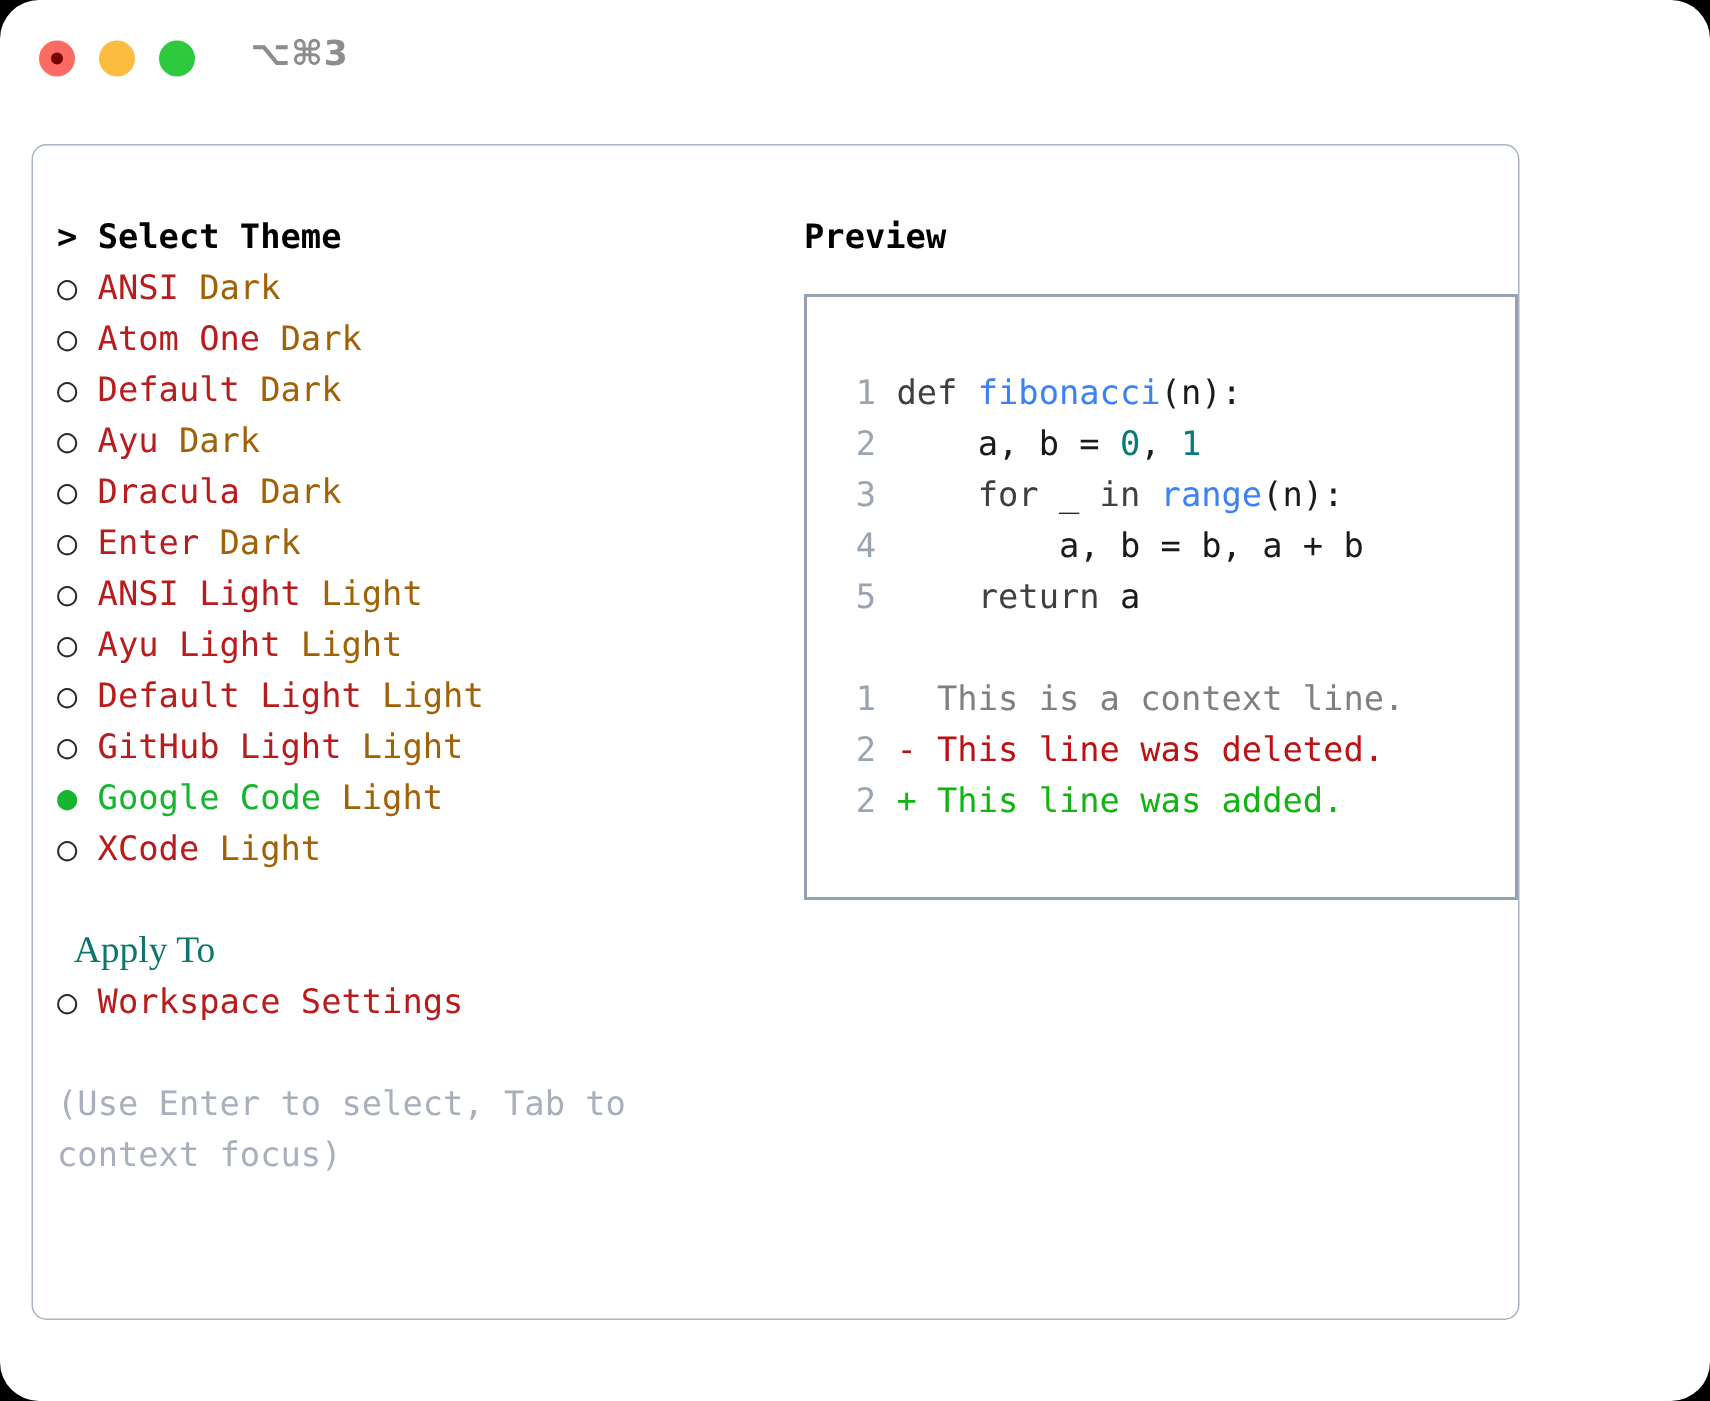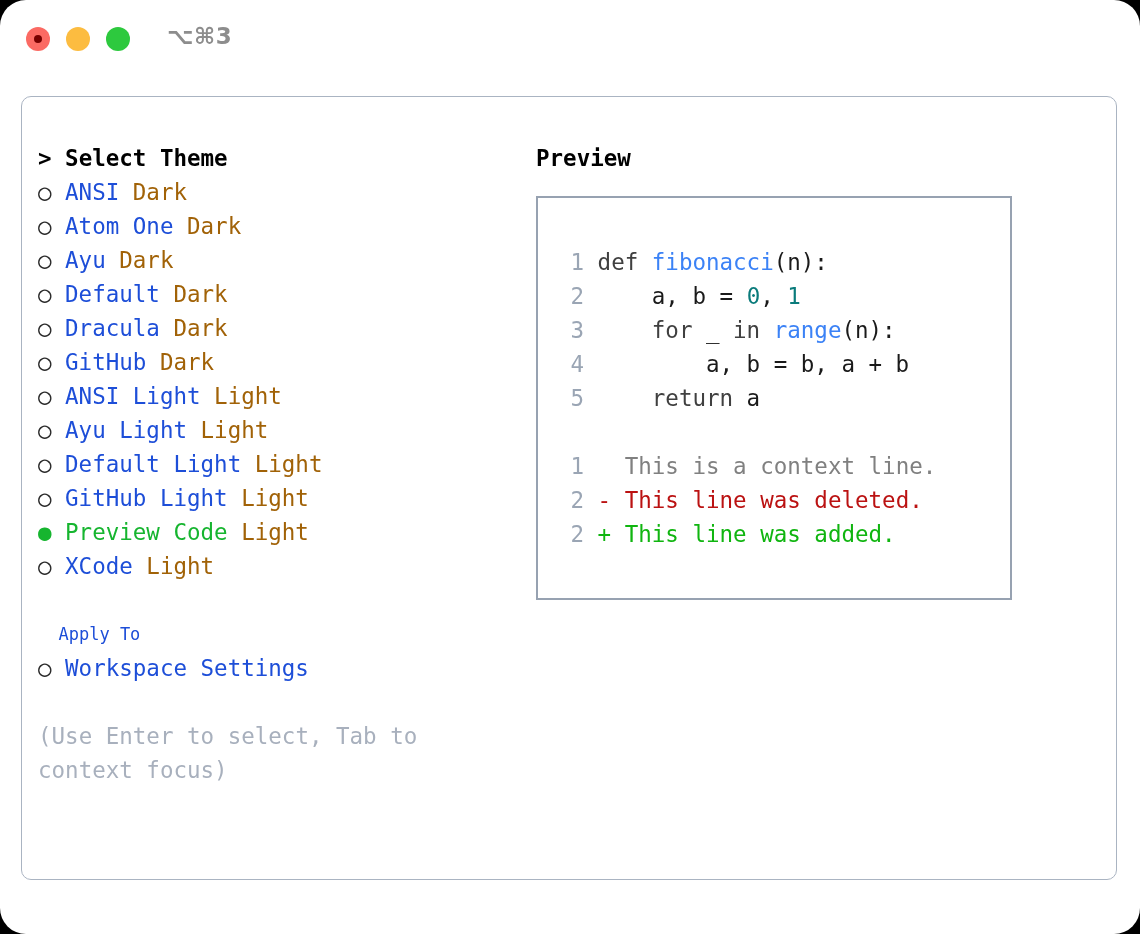--- a/index.html
+++ b/index.html
@@ -64,21 +64,21 @@
     letter-spacing: 0.5px;
     color: #8d8d8d;
     white-space: pre;
   }
 
   
   #panel {
     position: absolute;
     left: 21px;
     top: 96px;
-    width: 1096px;
+    width: 992px;
     height: 784px;
     border: 1.6px solid #aab4c2;
     border-radius: 10px;
     background: #ffffff;
     box-sizing: border-box;
   }
 
   
   #left-col {
     position: absolute;
@@ -102,30 +102,31 @@
     white-space: pre;
     color: #2a2a2a;
   }
   .opt-row .bullet {
     display: inline-block;
     width: 1ch;
   }
   .opt-row.selected .bullet,
   .opt-row.selected .opt-label { color: #16b52f; }
 
-  .opt-label { color: #1d4ed8; }
+  .opt-label { color: #b91c1c; }
   .opt-tag   { color: #a16207; }
 
   .spacer-line { height: 34px; }
 
   .section-header {
-    font-size: 17px;
-    color: #1d4ed8;
-    line-height: 34px;
-    white-space: pre;
+    font-size: 25px;
+    color: #0f766e;
+    line-height: 34px;
+    white-space: pre;
+    font-family: Liberation Serif, serif;
   }
 
   #hint {
     margin-top: 34px;
     font-size: 22.5px;
     line-height: 34px;
     color: #a8b0bd;
     width: 420px;
     white-space: pre-wrap;
   }
@@ -204,29 +205,29 @@
 
   <div id="panel">
 
     <div id="left-col">
 
       <div class="list-header">&gt; Select Theme</div>
 
       <div id="theme-options">
           <div class="opt-row"><span class="bullet">○</span><span> </span><span class="opt-label">ANSI</span><span> </span><span class="opt-tag">Dark</span></div>
           <div class="opt-row"><span class="bullet">○</span><span> </span><span class="opt-label">Atom One</span><span> </span><span class="opt-tag">Dark</span></div>
+          <div class="opt-row"><span class="bullet">○</span><span> </span><span class="opt-label">Default</span><span> </span><span class="opt-tag">Dark</span></div>
           <div class="opt-row"><span class="bullet">○</span><span> </span><span class="opt-label">Ayu</span><span> </span><span class="opt-tag">Dark</span></div>
-          <div class="opt-row"><span class="bullet">○</span><span> </span><span class="opt-label">Default</span><span> </span><span class="opt-tag">Dark</span></div>
           <div class="opt-row"><span class="bullet">○</span><span> </span><span class="opt-label">Dracula</span><span> </span><span class="opt-tag">Dark</span></div>
-          <div class="opt-row"><span class="bullet">○</span><span> </span><span class="opt-label">GitHub</span><span> </span><span class="opt-tag">Dark</span></div>
+          <div class="opt-row"><span class="bullet">○</span><span> </span><span class="opt-label">Enter</span><span> </span><span class="opt-tag">Dark</span></div>
           <div class="opt-row"><span class="bullet">○</span><span> </span><span class="opt-label">ANSI Light</span><span> </span><span class="opt-tag">Light</span></div>
           <div class="opt-row"><span class="bullet">○</span><span> </span><span class="opt-label">Ayu Light</span><span> </span><span class="opt-tag">Light</span></div>
           <div class="opt-row"><span class="bullet">○</span><span> </span><span class="opt-label">Default Light</span><span> </span><span class="opt-tag">Light</span></div>
           <div class="opt-row"><span class="bullet">○</span><span> </span><span class="opt-label">GitHub Light</span><span> </span><span class="opt-tag">Light</span></div>
-          <div class="opt-row selected"><span class="bullet">●</span><span> </span><span class="opt-label">Preview Code</span><span> </span><span class="opt-tag">Light</span></div>
+          <div class="opt-row selected"><span class="bullet">●</span><span> </span><span class="opt-label">Google Code</span><span> </span><span class="opt-tag">Light</span></div>
           <div class="opt-row"><span class="bullet">○</span><span> </span><span class="opt-label">XCode</span><span> </span><span class="opt-tag">Light</span></div>
         </div>
 
       <div class="spacer-line"></div>
 
       <div class="section-header">  Apply To</div>
 
       <div id="apply-options">
           <div class="opt-row"><span class="bullet">○</span><span> </span><span class="opt-label">Workspace Settings</span></div>
         </div>

